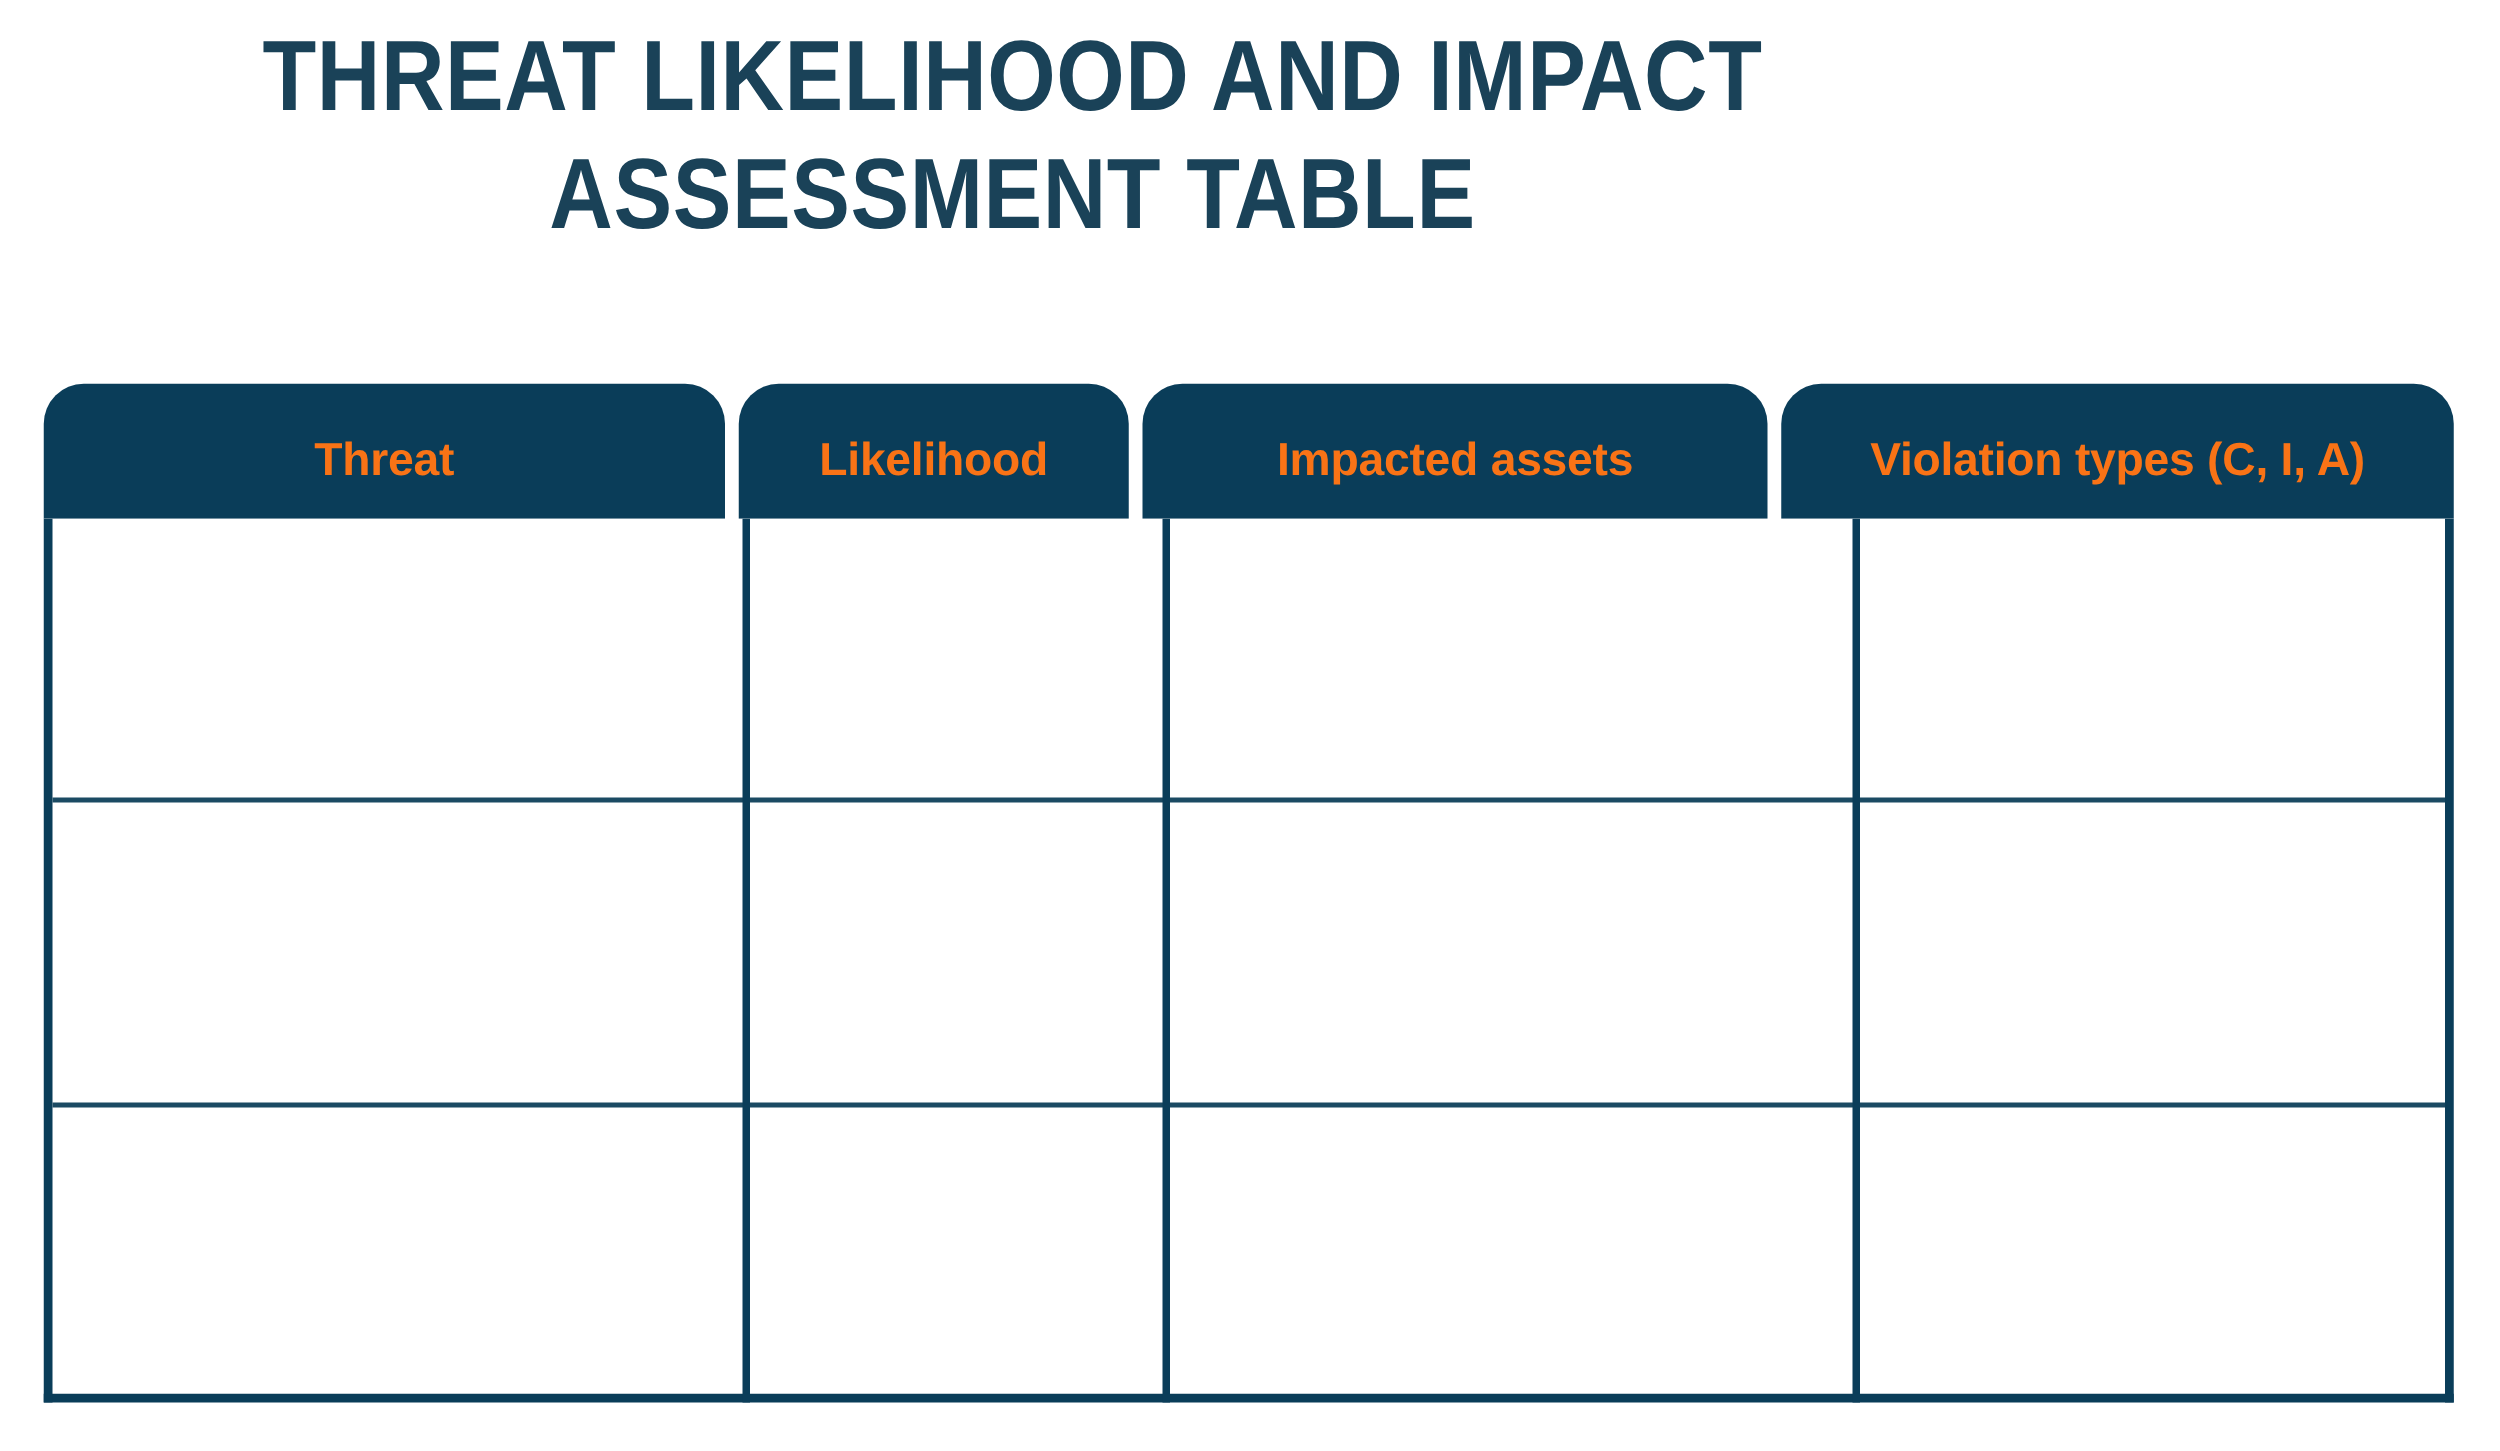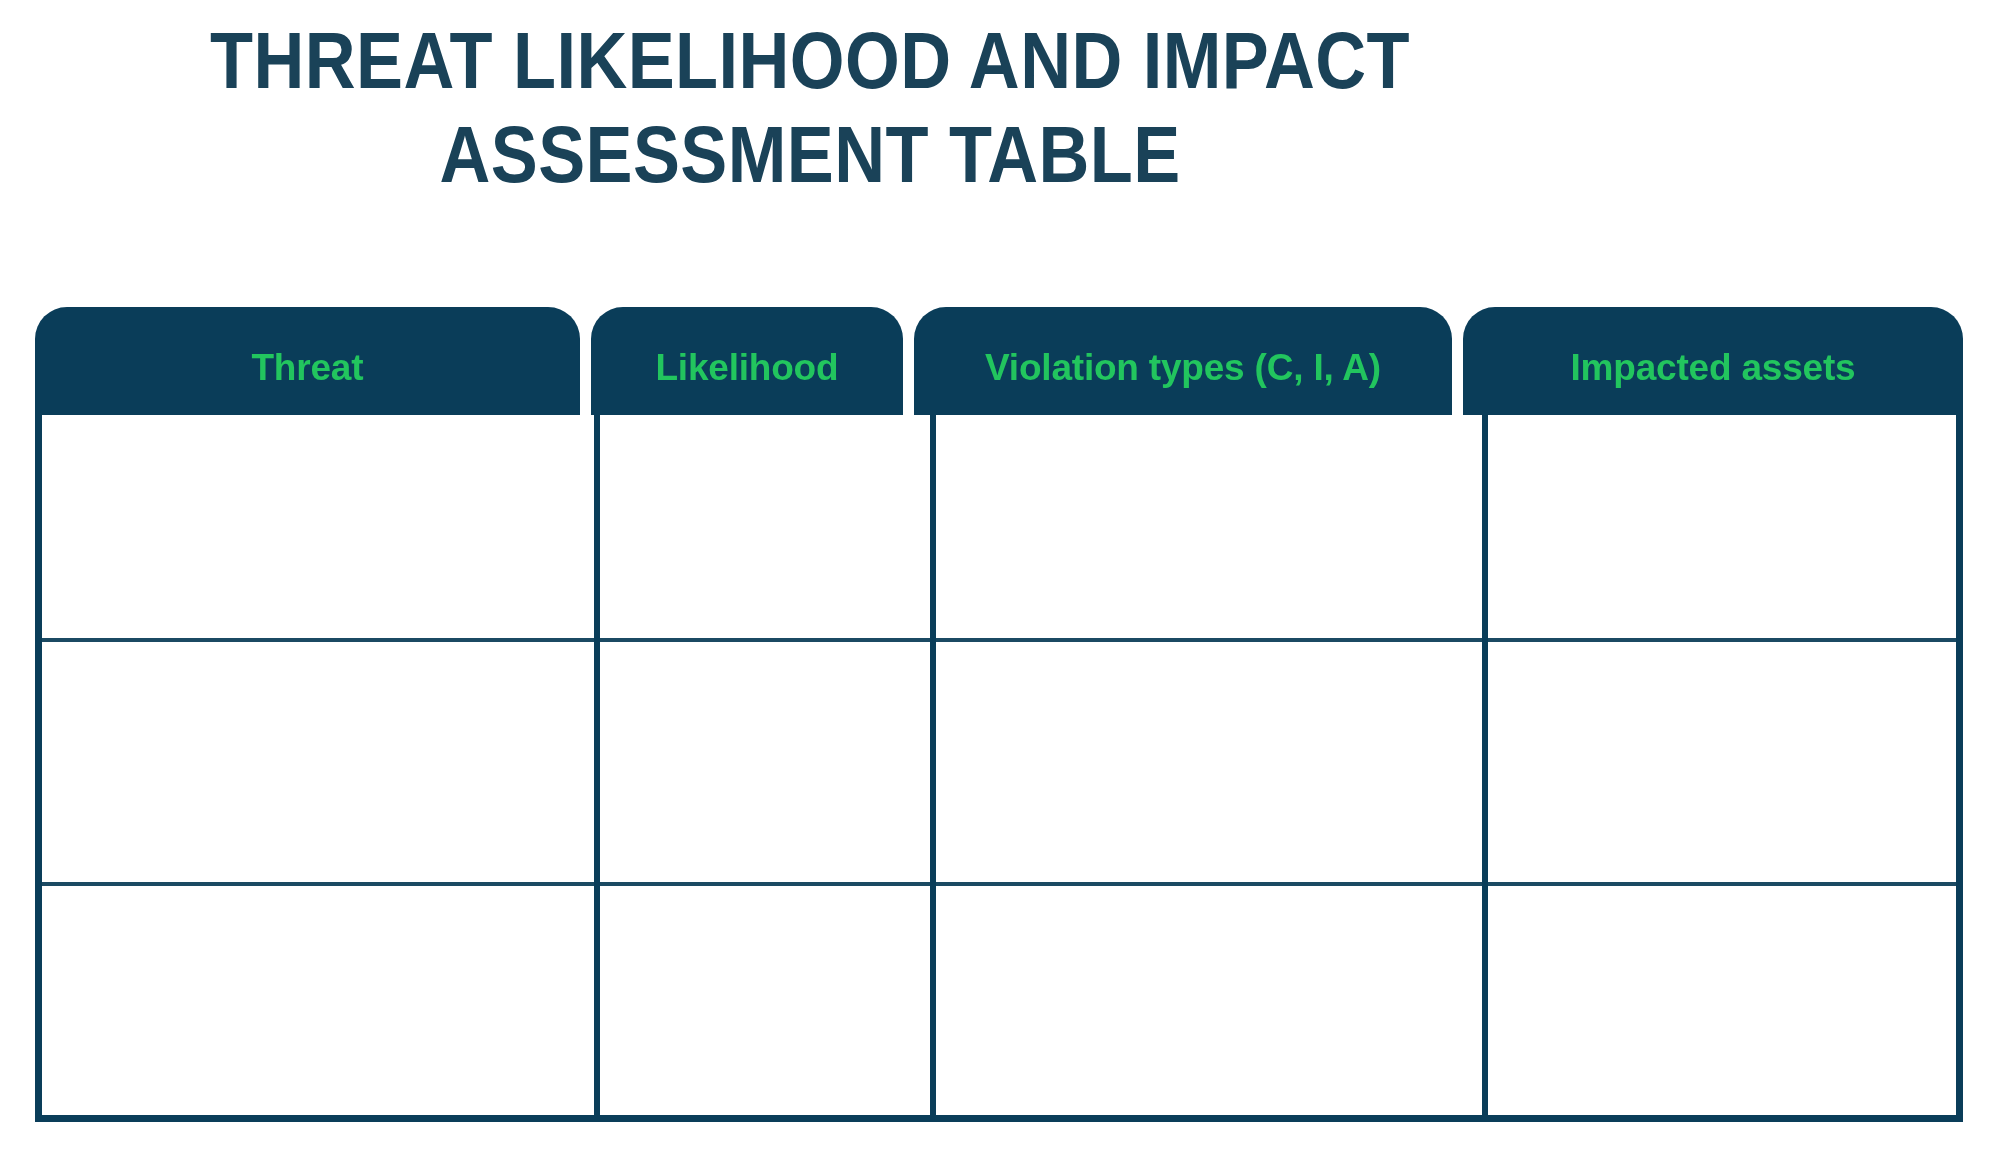--- a/index.html
+++ b/index.html
@@ -61,21 +61,21 @@
   }
   .th {
     background: #0a3d59;
     border-radius: 32px 32px 0 0;
     display: flex;
     align-items: center;
     justify-content: center;
     height: 108px;
   }
   .th-label {
-    color: #22c55e;
+    color: #f97316;
     font-family: "Liberation Sans", sans-serif;
     font-weight: 700;
     font-size: 37px;
     line-height: 40px;
     letter-spacing: -0.2px;
     white-space: nowrap;
     padding-top: 14px;
   }
   .th-threat        { width: 548px; }
   .th-likelihood    { width: 314px; }
@@ -140,25 +140,25 @@
 
   <div class="table">
 
     <div class="thead">
       <div class="th th-threat">
         <span class="th-label">Threat</span>
       </div>
       <div class="th th-likelihood">
         <span class="th-label">Likelihood</span>
       </div>
+      <div class="th th-impacted">
+        <span class="th-label">Impacted assets</span>
+      </div>
       <div class="th th-violation">
         <span class="th-label">Violation types (C, I, A)</span>
-      </div>
-      <div class="th th-impacted">
-        <span class="th-label">Impacted assets</span>
       </div>
     </div>
 
     <div class="tbody">
 
       <div class="vsep vsep-1"></div>
       <div class="vsep vsep-2"></div>
       <div class="vsep vsep-3"></div>
 
       <div class="row row-1">

